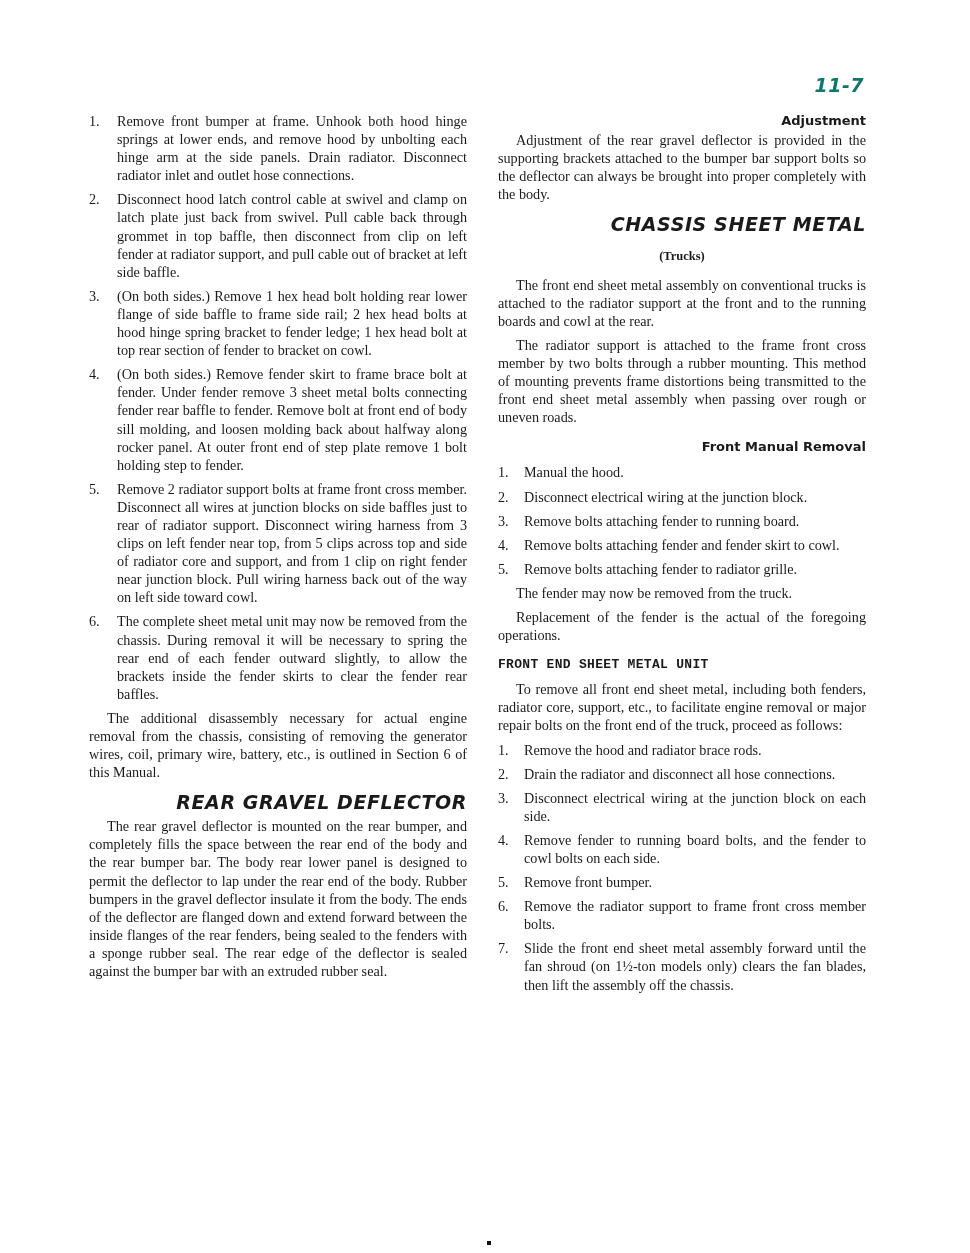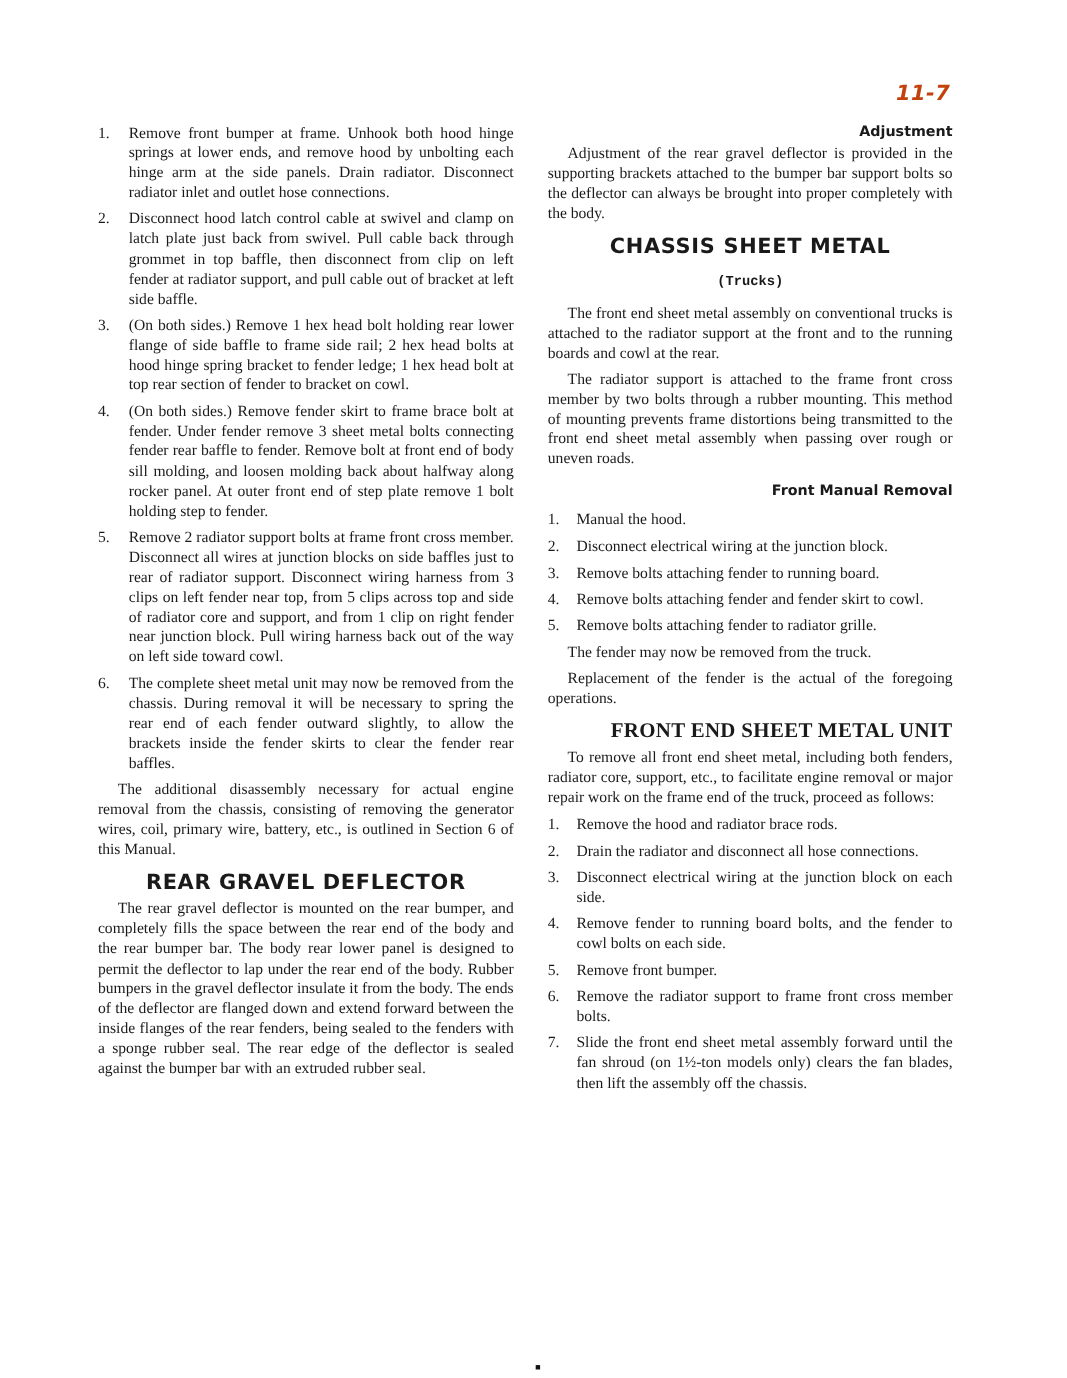--- a/index.html
+++ b/index.html
@@ -1,32 +1,32 @@
 <!DOCTYPE html>
 <html><head>
 <meta charset="utf-8">
 <style>
   html, body { margin:0; padding:0; background:#ffffff; }
   body { width:970px; height:1253px; position:relative; overflow:hidden;
          font-family:"Liberation Serif","DejaVu Serif",serif; color:#1a1a1a; }
   .page-number { position:absolute; top:74px; right:106px; font-family:"DejaVu Sans","Liberation Sans",sans-serif;
-                 font-weight:bold; font-style:italic; font-size:19px; letter-spacing:0.5px; color:#c2410c;text-align:right; }
+                 font-weight:bold; font-style:italic; font-size:19px; letter-spacing:0.5px; color:#0f766e;text-align:right; }
   .col { position:absolute; top:112px; width:378px; font-size:14.2px; line-height:18.1px; text-align:justify; }
   .col-left { left:89px; }
   .col-right { left:498px; width:368px; }
   ol.steps { list-style:none; margin:0 0 6px 0; padding:0; }
   ol.steps li { position:relative; padding-left:28px; margin-bottom:6px; }
   ol.steps li .num { position:absolute; left:0; top:0; width:22px; }
   ol.steps.right li { padding-left:26px; }
   p.para { margin:0 0 6px 0; text-indent:18px; }
   h2.section { font-family:"DejaVu Sans","Liberation Sans",sans-serif; font-weight:bold; font-size:19px;
-               text-align:center; margin:10px 0 4px 0; letter-spacing:0.6px; line-height:22px; }
-  h3.subsec { font-family:Liberation Serif, serif; font-weight:bold; font-size:19px;
-              text-align:right; margin:12px 0 6px 0; letter-spacing:0.3px; }
-  .subtitle { font-family:Liberation Mono, monospace; font-weight:bold; font-size:12.5px;
+               text-align:right; margin:10px 0 4px 0; letter-spacing:0.6px; line-height:22px;font-style:italic; }
+  h3.subsec { font-family:Liberation Mono, monospace; font-weight:bold; font-size:13px;
+              text-align:left; margin:12px 0 6px 0; letter-spacing:0.3px; }
+  .subtitle { font-family:Liberation Serif, serif; font-weight:bold; font-size:12.5px;
               text-align:center; margin:12px 0 10px 0; }
   h4.side-head { font-family:"DejaVu Sans","Liberation Sans",sans-serif; font-weight:bold; font-size:13px;
                  margin:0 0 1px 0; text-align:right; }
   .spacer-sm { height:6px; }
   .dot { position:absolute; left:487px; top:1241px; width:4px; height:4px; background:#111; }
 </style>
 </head>
 <body>
 
 <div class="page-number">11-7</div>
@@ -62,21 +62,21 @@
     <li><span class="num">1.</span><span>Manual the hood.</span></li>
     <li><span class="num">2.</span><span>Disconnect electrical wiring at the junction block.</span></li>
     <li><span class="num">3.</span><span>Remove bolts attaching fender to running board.</span></li>
     <li><span class="num">4.</span><span>Remove bolts attaching fender and fender skirt to cowl.</span></li>
     <li><span class="num">5.</span><span>Remove bolts attaching fender to radiator grille.</span></li>
   </ol>
   <p class="para">The fender may now be removed from the truck.</p>
   <p class="para">Replacement of the fender is the actual of the foregoing operations.</p>
 
   <h3 class="subsec">FRONT END SHEET METAL UNIT</h3>
-  <p class="para">To remove all front end sheet metal, including both fenders, radiator core, support, etc., to facilitate engine removal or major repair work on the frame end of the truck, proceed as follows:</p>
+  <p class="para">To remove all front end sheet metal, including both fenders, radiator core, support, etc., to facilitate engine removal or major repair bolts on the front end of the truck, proceed as follows:</p>
   <ol class="steps right">
     <li><span class="num">1.</span><span>Remove the hood and radiator brace rods.</span></li>
     <li><span class="num">2.</span><span>Drain the radiator and disconnect all hose connections.</span></li>
     <li><span class="num">3.</span><span>Disconnect electrical wiring at the junction block on each side.</span></li>
     <li><span class="num">4.</span><span>Remove fender to running board bolts, and the fender to cowl bolts on each side.</span></li>
     <li><span class="num">5.</span><span>Remove front bumper.</span></li>
     <li><span class="num">6.</span><span>Remove the radiator support to frame front cross member bolts.</span></li>
     <li><span class="num">7.</span><span>Slide the front end sheet metal assembly forward until the fan shroud (on 1½-ton models only) clears the fan blades, then lift the assembly off the chassis.</span></li>
   </ol>
 </div>

